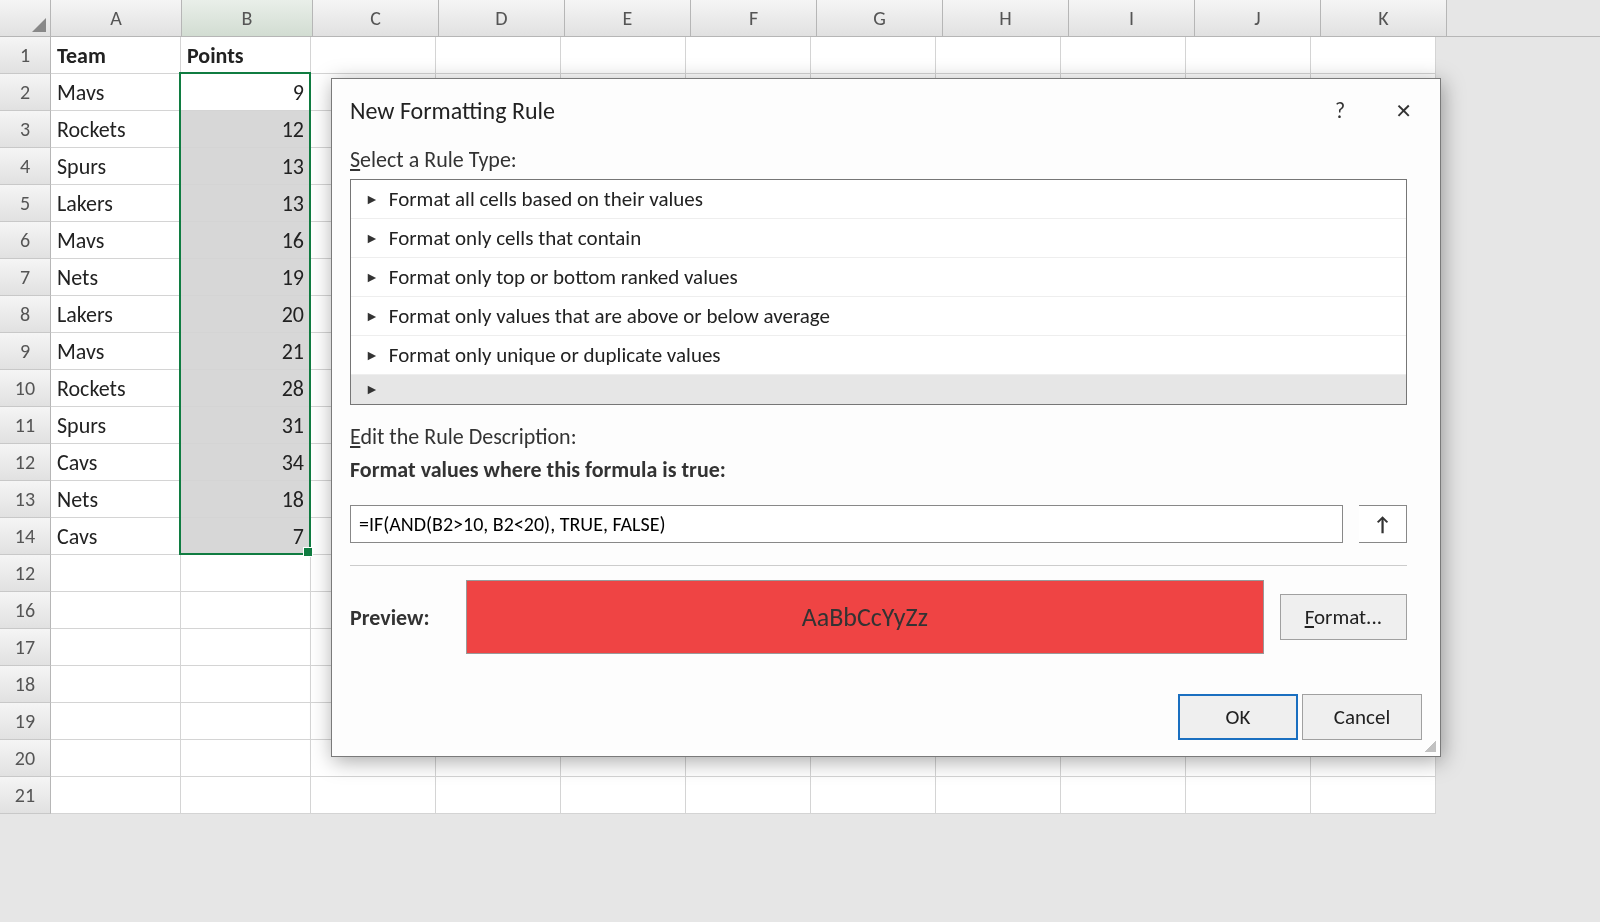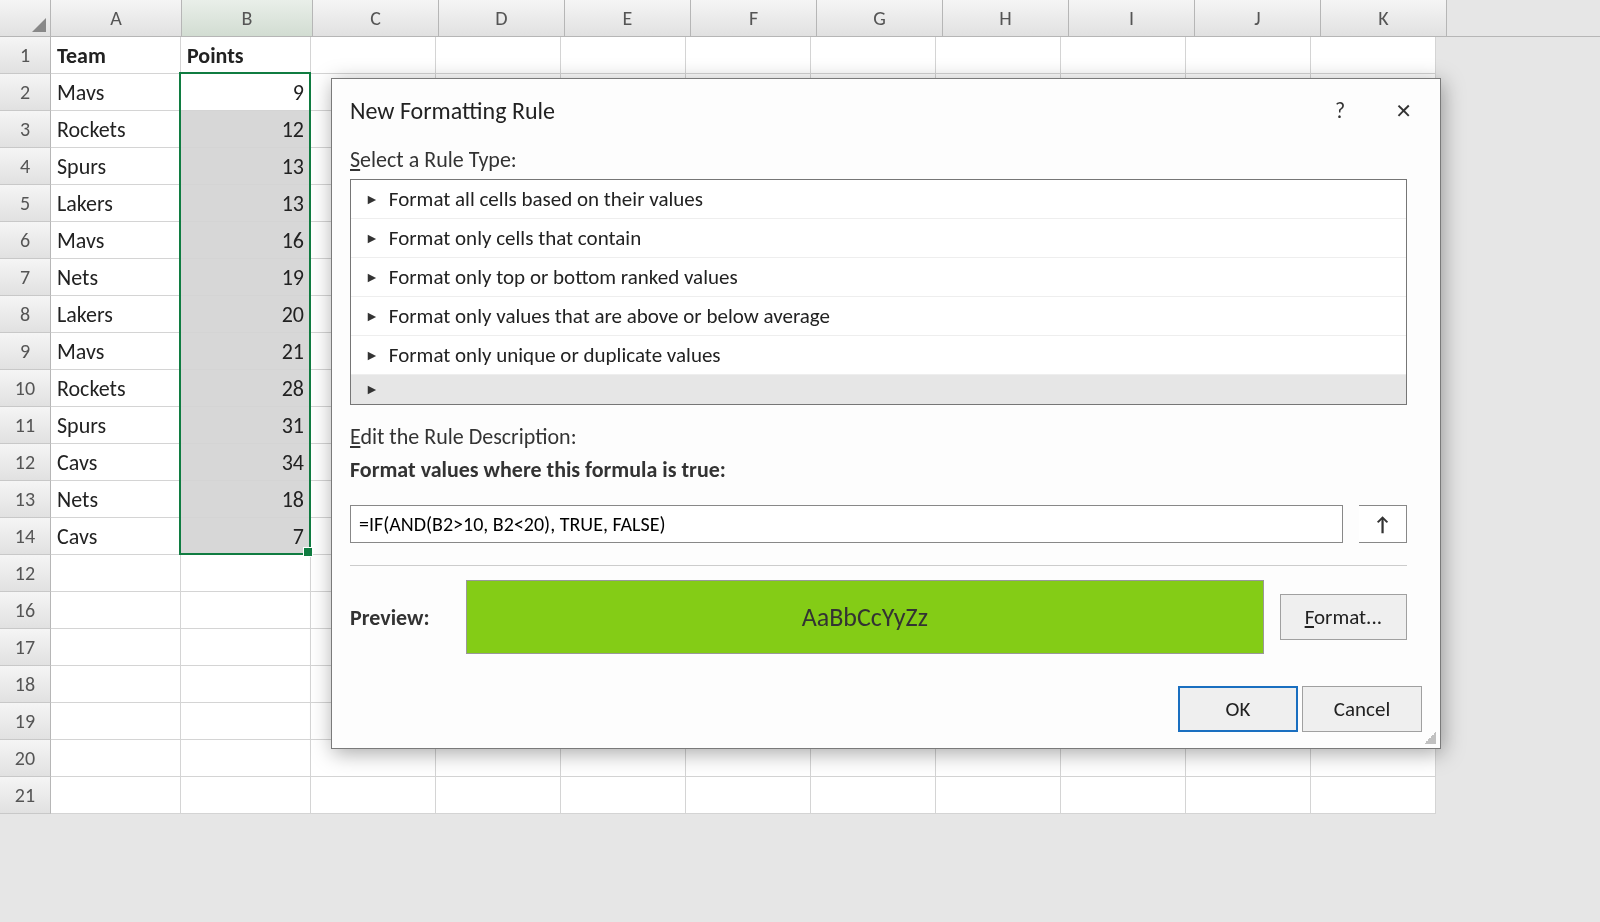--- a/index.html
+++ b/index.html
@@ -172,21 +172,21 @@
     width:48px;height:38px;
     border:1px solid #888;border-left:none;
     background:#fff;
     display:flex;align-items:center;justify-content:center;
     cursor:pointer;
     box-sizing:border-box;
     font-size:20px;font-weight:700;
   }
   .divider{border:none;border-top:1px solid #ccc;margin:8px 0 14px 0;}
   .preview-row{
-    display:flex;align-items:center;gap:16px;margin-bottom:20px;
+    display:flex;align-items:center;gap:16px;margin-bottom:28px;
   }
   .preview-label{font-weight:700;width:100px;}
   .preview-box{
     flex:1;
     height:72px;
     border:1px solid #999;
     background:#dfebd7;
     display:flex;align-items:center;justify-content:center;
     font-size:26px;color:#333;
     font-family: Calibri, Arial, sans-serif;
@@ -577,21 +577,21 @@
       <div class="fwv-label">Format values where this formula is true:</div>
       <div class="formula-row">
         <input class="formula-input" value="=IF(AND(B2&gt;10, B2&lt;20), TRUE, FALSE)" style="">
         <div class="collapse-btn">↑</div>
       </div>
 
       <hr class="divider">
 
       <div class="preview-row">
         <div class="preview-label">Preview:</div>
-        <div class="preview-box" id="preview-box" style="background: #84cc16;">AaBbCcYyZz</div>
+        <div class="preview-box" id="preview-box" style="background: #ef4444;">AaBbCcYyZz</div>
         <button class="btn"><u>F</u><span>ormat...</span></button>
       </div>
     </div>
     <div class="dlg-actions">
       <button class="btn primary">OK</button>
       <button class="btn">Cancel</button>
     </div>
     <div class="resize-grip"></div>
   </div>
 </div>

